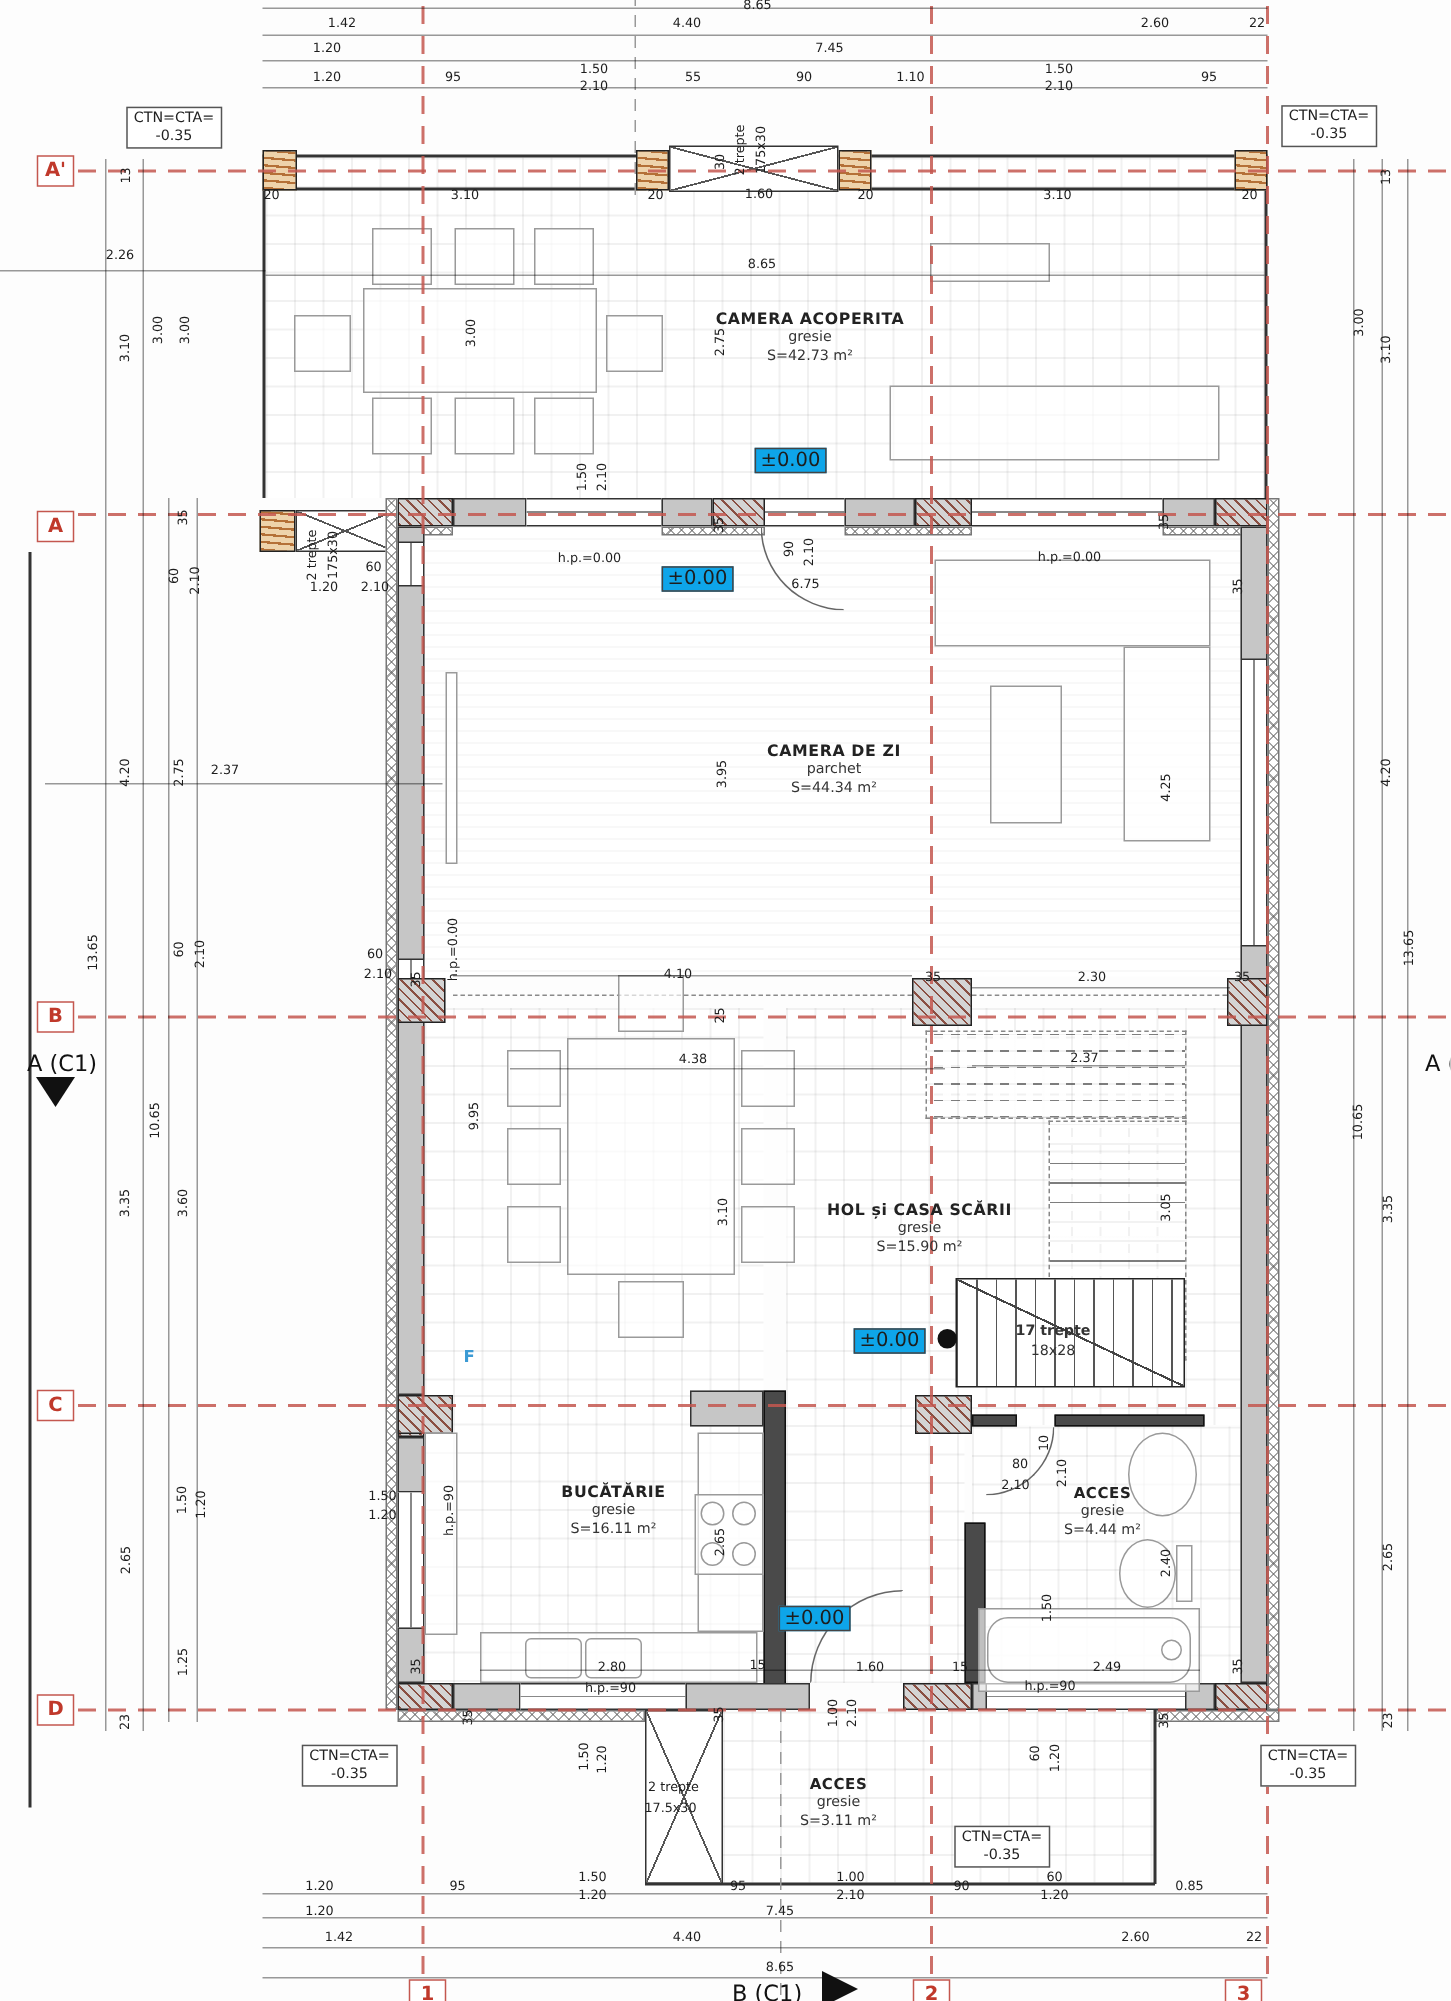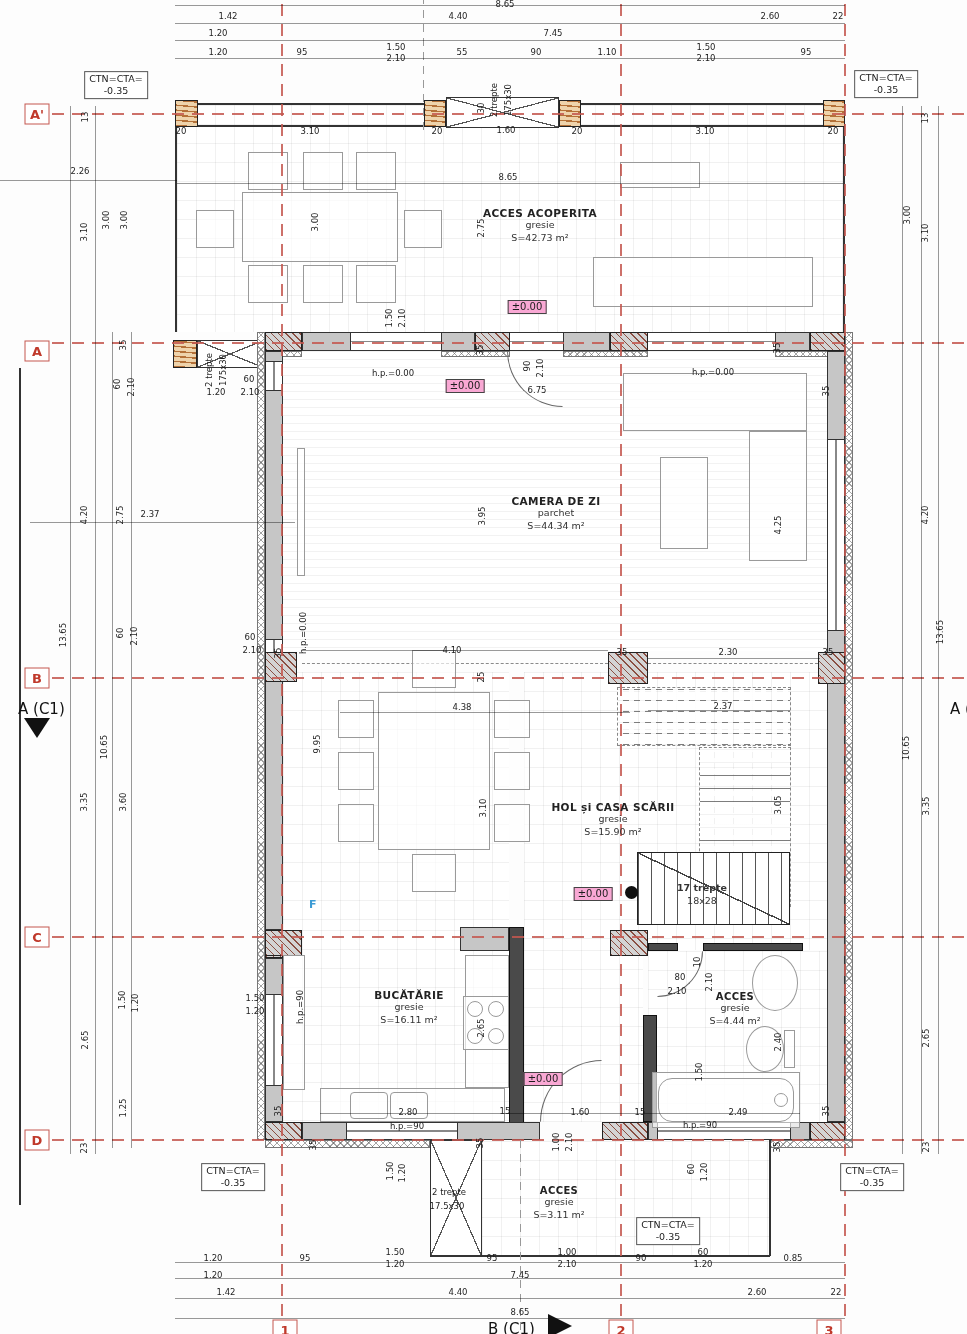--- a/index.html
+++ b/index.html
@@ -50,21 +50,21 @@
   .arc-bl{border-color:transparent transparent #666 #666;border-bottom-left-radius:100%;}
   .arc-br{border-color:transparent #666 #666 transparent;border-bottom-right-radius:100%;}
   .arc-tl{border-color:#666 transparent transparent #666;border-top-left-radius:100%;}
   
   .furn{border:1px solid #9a9a9a;background:rgba(255,255,255,.65);}
   .round{border-radius:50%;}
   
   .dim{position:absolute;transform:translate(-50%,-50%);font-size:8.5px;line-height:1;
        color:#1d1d1d;white-space:nowrap;z-index:40;}
   .dim.rot{transform:translate(-50%,-50%) rotate(-90deg);}
-  .dim.boxed{border:1px solid #444;background:#f9a8d4;padding:1px 3px;font-size:10px;}
+  .dim.boxed{border:1px solid #444;background:#0ea5e9;padding:1px 3px;font-size:13px;}
   .room-label{position:absolute;transform:translate(-50%,-50%);text-align:center;z-index:35;white-space:nowrap;}
   .room-label .rname{font-size:10.5px;font-weight:bold;letter-spacing:.4px;color:#222;}
   .room-label .rsub{font-size:9.5px;color:#333;line-height:1.35;}
   .ctn{position:absolute;transform:translate(-50%,-50%);border:1px solid #555;background:#fff;
        font-size:9.5px;text-align:center;line-height:1.25;padding:1px 4px;z-index:45;color:#222;}
   .axbox{position:absolute;transform:translate(-50%,-50%);width:25px;height:21px;border:1px solid #c4574f;
        background:#fff;color:#c0392b;font-size:13px;font-weight:bold;text-align:center;line-height:19px;z-index:50;}
   .secmark{position:absolute;font-size:15px;color:#111;z-index:50;white-space:nowrap;}
   .tri-down{width:0;height:0;border-left:13px solid transparent;border-right:13px solid transparent;border-top:20px solid #111;}
   .tri-right{width:0;height:0;border-top:12px solid transparent;border-bottom:12px solid transparent;border-left:24px solid #111;}
@@ -282,21 +282,21 @@
   <div class="ctn" style="left:872px;top:1177px;">
     <div>CTN=CTA=</div>
       <div>-0.35</div>
   </div>
   <div class="ctn" style="left:668px;top:1231px;">
     <div>CTN=CTA=</div>
       <div>-0.35</div>
   </div>
 
   <div class="room-label" style="left:540px;top:226px;">
-    <div class="rname">ACCES ACOPERITA</div>
+    <div class="rname">CAMERA ACOPERITA</div>
     <div class="rsub">gresie</div>
     <div class="rsub">S=42.73 m²</div>
   </div>
   <div class="room-label" style="left:556px;top:514px;">
     <div class="rname">CAMERA DE ZI</div>
     <div class="rsub">parchet</div>
     <div class="rsub">S=44.34 m²</div>
   </div>
   <div class="room-label" style="left:613px;top:820px;">
     <div class="rname">HOL și CASA SCĂRII</div>

